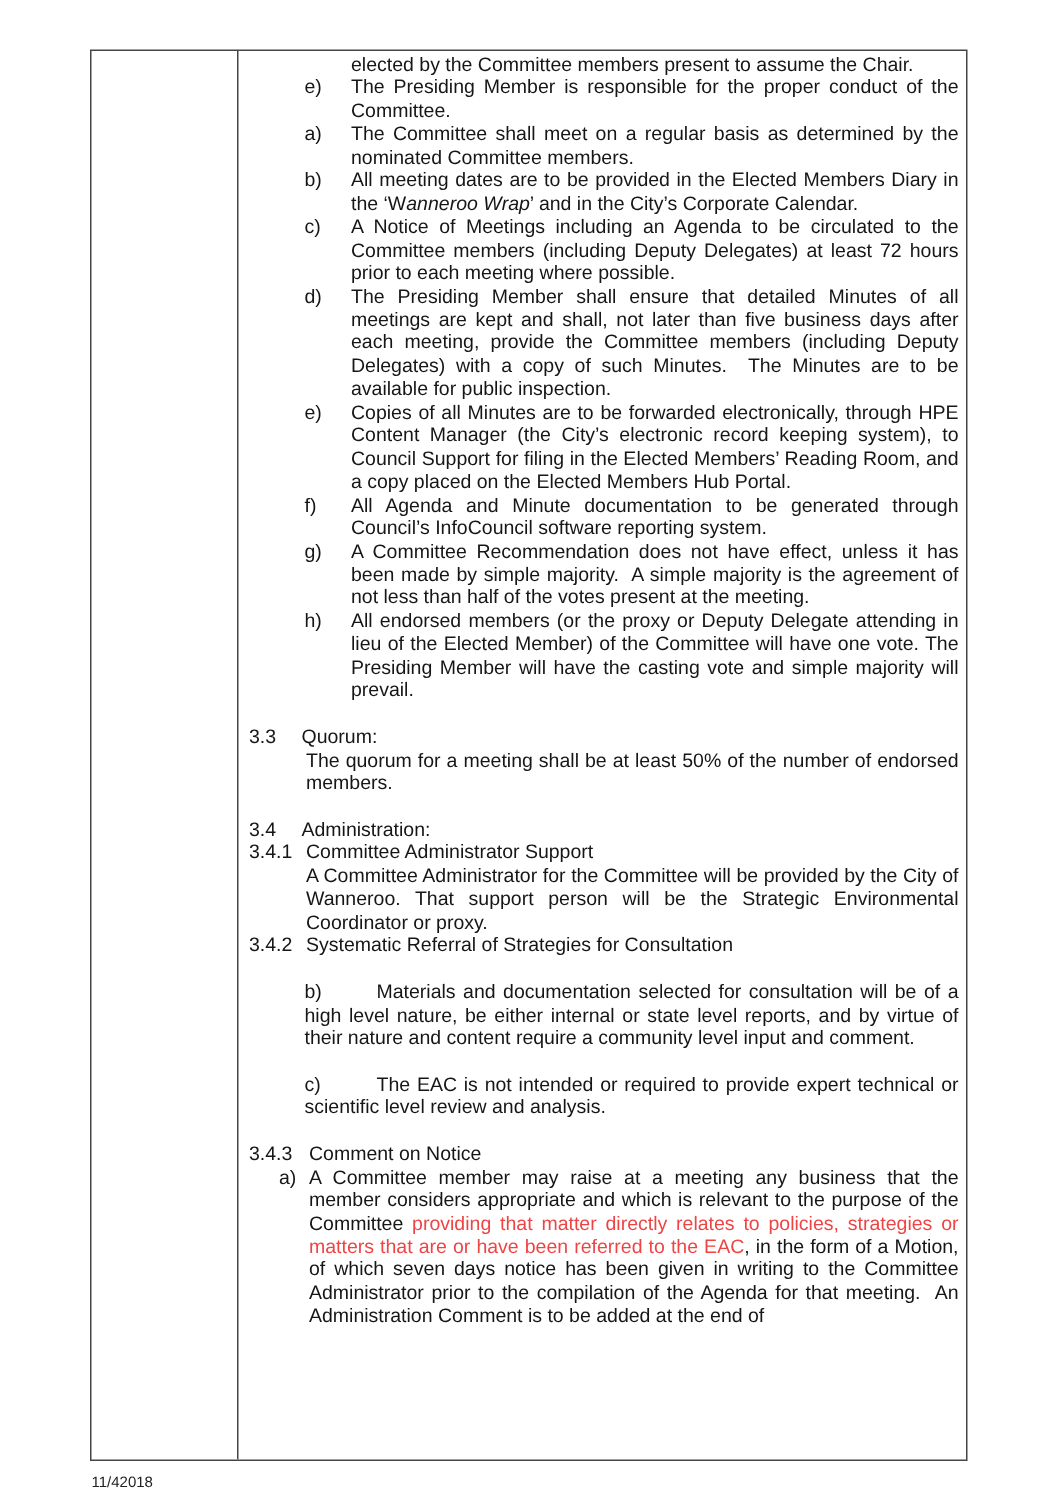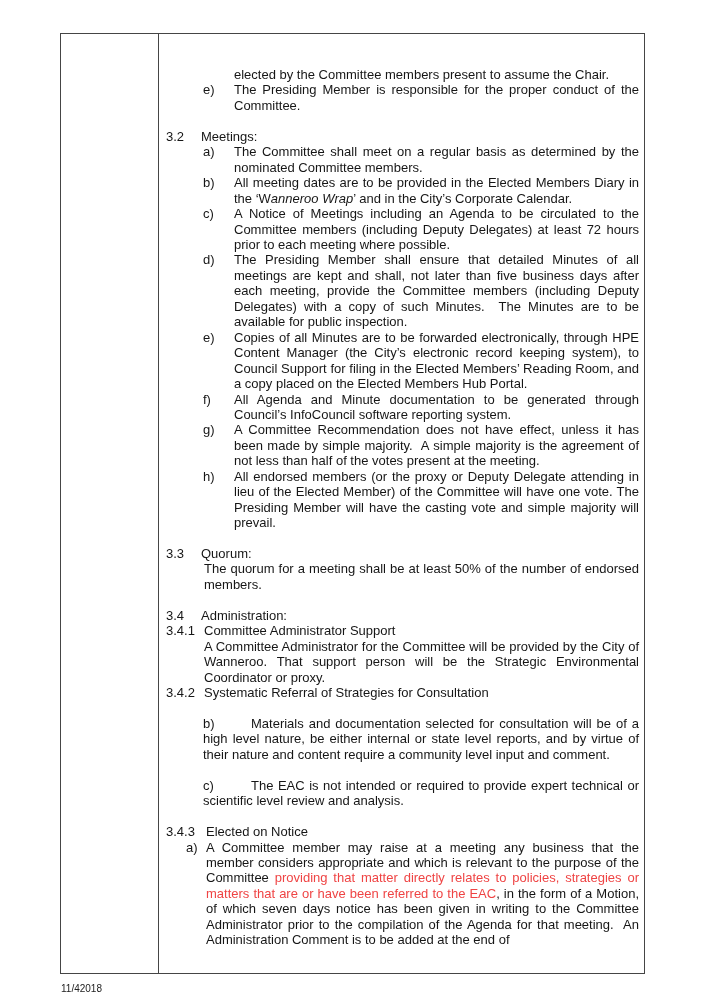--- a/index.html
+++ b/index.html
@@ -26,21 +26,21 @@
     width: 97px;
     flex: none;
     border-right: 1px solid #454545;
   }
   .col-right {
     flex: 1;
     padding: 1px 5px 0 7px;
     text-align: justify;
     overflow: hidden;
   }
-  .cont-line { margin-left: 68px; margin-top: 32px; }
+  .cont-line { margin-left: 68px; }
   .li { position: relative; margin-left: 37px; padding-left: 31px; }
   .li .marker { position: absolute; left: 0; top: 0; }
   .heading { text-align: left; }
   .h-num { display: inline-block; width: 35px; }
   .h-num.sub { width: 38px; }
   .h-num.sub3 { width: 40px; }
   .body-ind { margin-left: 38px; }
   .li2 { margin-left: 37px; }
   .li2 .marker2 { display: inline-block; width: 48px; }
   .li3 { position: relative; margin-left: 20px; padding-left: 20px; }
@@ -60,21 +60,20 @@
 <body>
 
 <div class="doc-table">
   <div class="col-left"></div>
   <div class="col-right">
 
     <div class="cont-line">elected by the Committee members present to assume the Chair.</div>
 
     <div class="li"><span class="marker">e)</span><span>The Presiding Member is responsible for the proper conduct of the Committee.</span></div>
 
-    <div class="heading gap"><span class="h-num">3.2</span><span>Meetings:</span></div>
 
     <div class="li"><span class="marker">a)</span><span>The Committee shall meet on a regular basis as determined by the nominated Committee members.</span></div>
 
     <div class="li"><span class="marker">b)</span><span><span>All meeting dates are to be provided in the Elected Members Diary in the ‘W</span><em>anneroo Wrap</em><span>’ and in the City’s Corporate Calendar.</span></span></div>
 
     <div class="li"><span class="marker">c)</span><span>A Notice of Meetings including an Agenda to be circulated to the Committee members (including Deputy Delegates) at least 72 hours prior to each meeting where possible.</span></div>
 
     <div class="li"><span class="marker">d)</span><span>The Presiding Member shall ensure that detailed Minutes of all meetings are kept and shall, not later than five business days after each meeting, provide the Committee members (including Deputy Delegates) with a copy of such Minutes.&nbsp; The Minutes are to be available for public inspection.</span></div>
 
     <div class="li"><span class="marker">e)</span><span>Copies of all Minutes are to be forwarded electronically, through HPE Content Manager (the City’s electronic record keeping system), to Council Support for filing in the Elected Members’ Reading Room, and a copy placed on the Elected Members Hub Portal.</span></div>
@@ -95,20 +94,20 @@
 
     <div class="body-ind">A Committee Administrator for the Committee will be provided by the City of Wanneroo. That support person will be the Strategic Environmental Coordinator or proxy.</div>
 
     <div class="heading"><span class="h-num sub">3.4.2</span><span>Systematic Referral of Strategies for Consultation</span></div>
 
 
     <div class="li2 gap"><span class="marker2">b)</span><span>Materials and documentation selected for consultation will be of a high level nature, be either internal or state level reports, and by virtue of their nature and content require a community level input and comment.</span></div>
 
     <div class="li2 gap"><span class="marker2">c)</span><span>The EAC is not intended or required to provide expert technical or scientific level review and analysis.</span></div>
 
-    <div class="heading gap"><span class="h-num sub3">3.4.3</span><span>Elected on Notice</span></div>
+    <div class="heading gap"><span class="h-num sub3">3.4.3</span><span>Comment on Notice</span></div>
 
     <div class="li3"><span class="marker">a)</span><span><span>A Committee member may raise at a meeting any business that the member considers appropriate and which is relevant to the purpose of the Committee </span><span class="red">providing that matter directly relates to policies, strategies or matters that are or have been referred to the EAC</span><span>, in the form of a Motion, of which seven days notice has been given in writing to the Committee Administrator prior to the compilation of the Agenda for that meeting.&nbsp; An Administration Comment is to be added at the end of</span></span></div>
 
   </div>
 </div>
 
 <div class="footer">11/42018</div>
 
 </body></html>

